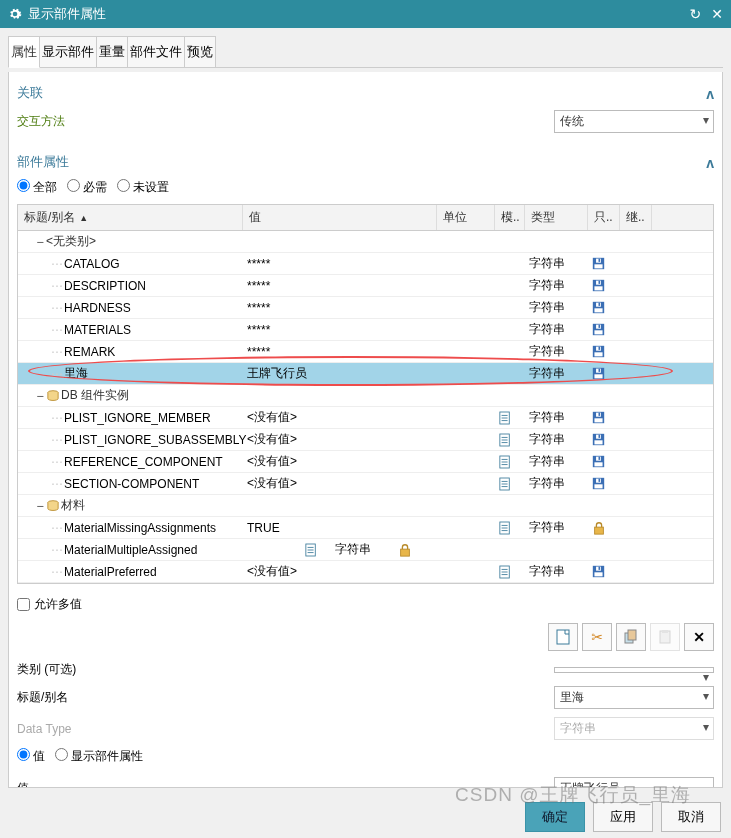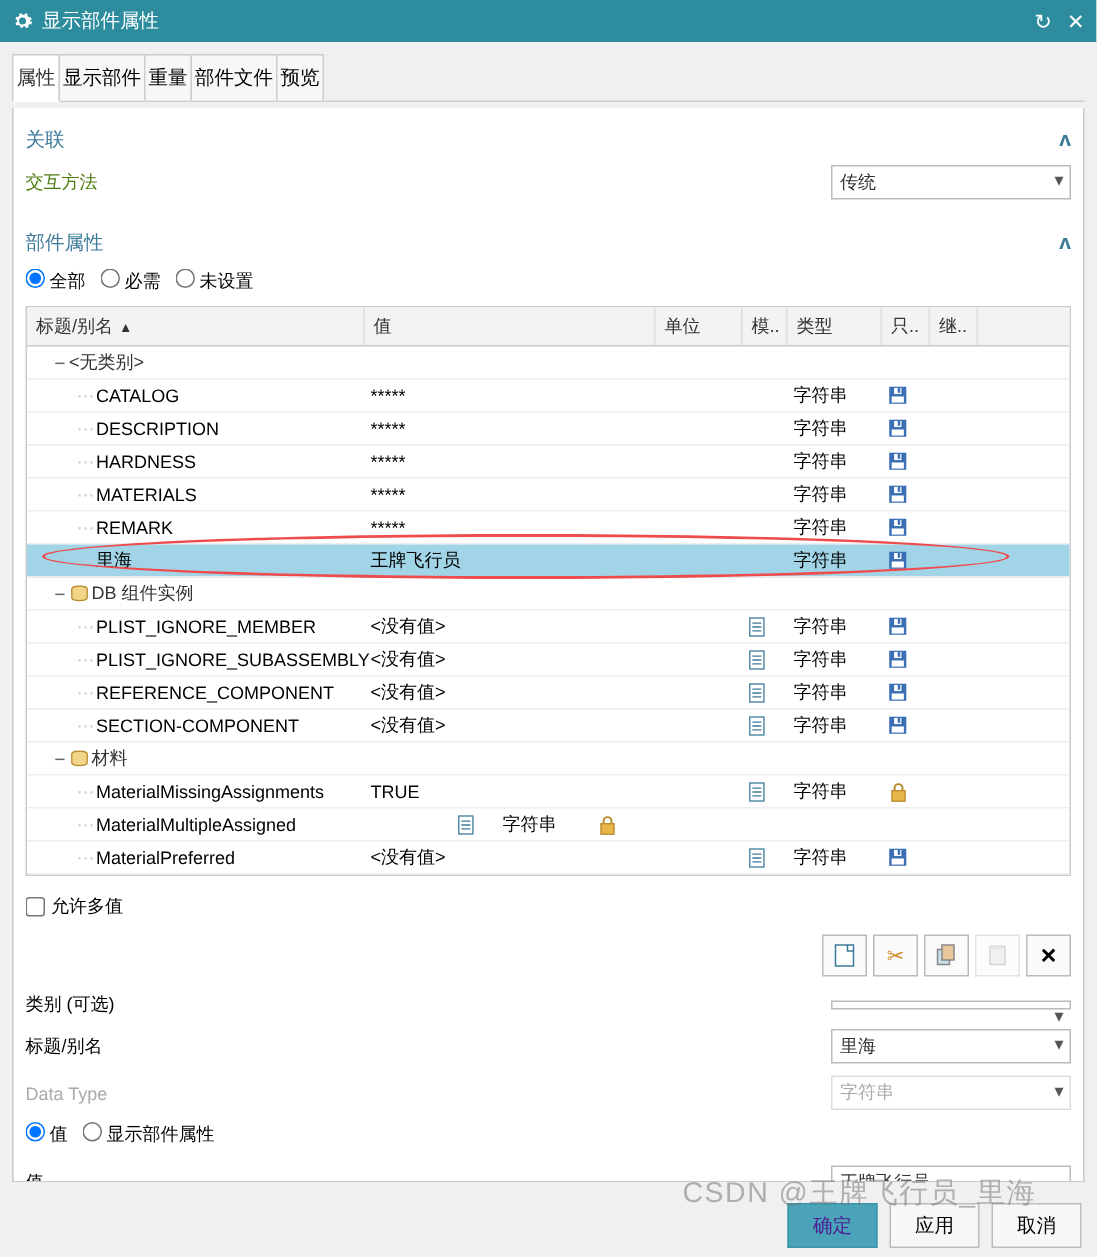--- a/index.html
+++ b/index.html
@@ -7,21 +7,21 @@
   .window{width:731px;height:838px;background:#f0f0f0;display:flex;flex-direction:column}
   .titlebar{background:#2d8c9e;color:#fff;height:28px;display:flex;align-items:center;padding:0 8px;font-size:13px}
   .titlebar .gear{margin-right:6px}
   .titlebar .spacer{flex:1}
   .titlebar .tb-btn{margin-left:10px;cursor:pointer;font-size:14px}
   .content{flex:1;padding:8px;display:flex;flex-direction:column;overflow:hidden}
   .tabs{display:flex;border-bottom:1px solid #ccc;font-size:13px;margin-bottom:4px}
   .tab{padding:6px 2px;border:1px solid #ccc;border-bottom:none;background:#f7f7f7;margin-right:-1px;cursor:pointer;position:relative}
   .tab.active{background:#fff;border-bottom:1px solid #fff;margin-bottom:-1px;color:#333}
   .body{flex:1;background:#fff;border:1px solid #ccc;border-top:none;padding:8px;font-size:12px;display:flex;flex-direction:column;overflow:auto}
-  .section-head{color:#3b7a99;font-size:13px;display:flex;align-items:flex-start;margin:4px 0}
+  .section-head{color:#3b7a99;font-size:13px;display:flex;align-items:flex-end;margin:4px 0}
   .section-head .sh-title{flex:1}
   .chev{color:#3b7a99;font-size:14px;font-weight:bold}
   .row{display:flex;align-items:center;margin:4px 0}
   .row .lbl{width:90px;font-size:12px;color:#4d7c0f}
   .row .fld{flex:1}
   .select,.input{width:160px;float:right;border:1px solid #bbb;background:#fff;padding:2px 16px 2px 5px;font-size:12px;color:#333;position:relative}
   .select::after{content:"▾";position:absolute;right:4px;top:2px;color:#555}
   .select.dis{color:#aaa;border-color:#ddd}
   .divider{height:1px;background:#ddd;margin:6px 0}
   .radios{display:flex;gap:10px;margin:4px 0 8px 0}
@@ -55,21 +55,21 @@
   .cbline{display:flex;align-items:center;gap:4px;margin:4px 0}
   .cbline input{margin:0}
   .btnbar{display:flex;justify-content:flex-end;gap:4px;margin:6px 0}
   .btnbar .ib{width:30px;height:28px;border:1px solid #bbb;background:#fafafa;display:flex;align-items:center;justify-content:center;font-size:14px;cursor:pointer}
   .field-row{display:flex;align-items:center;margin:4px 0}
   .field-row .flbl{width:120px;font-size:12px}
   .field-row .flbl.dis{color:#aaa}
   .field-row .fval{flex:1}
   .footer{padding:6px 10px;display:flex;justify-content:flex-end;gap:8px}
   .btn{padding:5px 16px;font-size:13px;border:1px solid #bbb;background:#f7f7f7;cursor:pointer}
-  .btn.primary{background:#4aa3b8;color:#4c1d95;border-color:#3a93a8}
+  .btn.primary{background:#4aa3b8;color:#0f172a;border-color:#3a93a8}
   .watermark{position:absolute;right:40px;bottom:30px;font-size:19px;color:rgba(120,120,120,0.55);letter-spacing:1px;pointer-events:none}
   svg{display:block}
 </style>
 </head>
 <body>
 
 <div class="window">
   <div class="titlebar">
     <span class="gear">
       <svg width="14" height="14" viewBox="0 0 24 24" fill="#fff">

